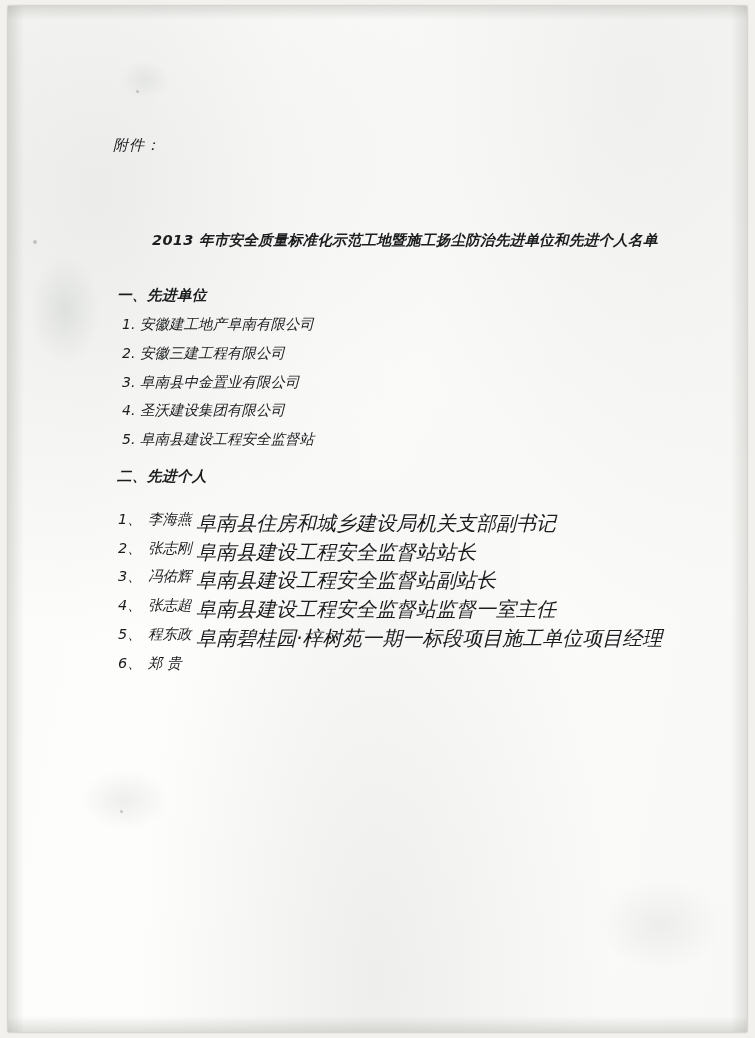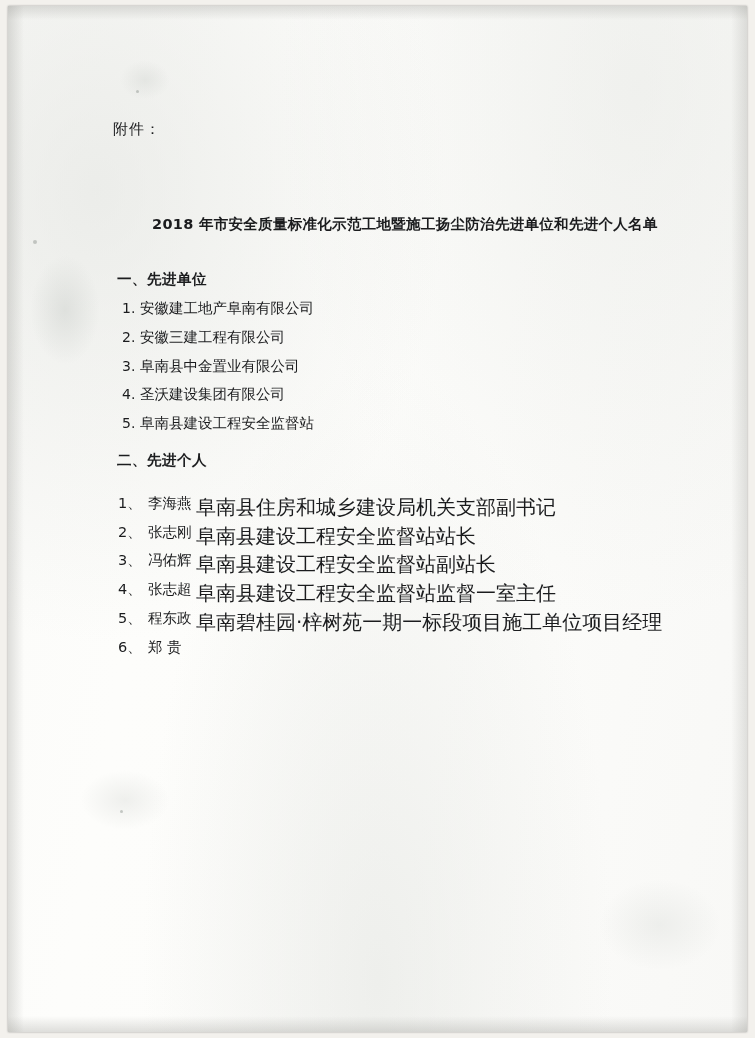--- a/index.html
+++ b/index.html
@@ -72,22 +72,22 @@
     background: radial-gradient(ellipse, rgba(206,209,205,0.28) 0%, rgba(255,255,255,0) 72%); }
   .speck {
     position: absolute;
     background: #9aa09a;
     border-radius: 50%;
     opacity: .55;
   }
 
   .content {
     position: absolute;
-    left: 0; top: 0;
-    width: 755px; height: 776px;
+    left: 0; top: 16px;
+    width: 755px; height: 776px; font-style: italic;
   }
   .txt {
     position: absolute;
     color: #1b1c1e;
     white-space: nowrap;
     font-family: "DejaVu Sans", "Liberation Sans", sans-serif;
   }
   .attach {
     left: 113px;
     top: 120px;
@@ -151,21 +151,21 @@
   <div class="smudge s3"></div>
   <div class="smudge s4"></div>
   <div class="speck" style="left:136px;top:90px;width:3px;height:3px;"></div>
   <div class="speck" style="left:33px;top:240px;width:4px;height:4px;"></div>
   <div class="speck" style="left:120px;top:810px;width:3px;height:3px;"></div>
 
   <div class="content">
 
     <div class="txt attach">附件：</div>
 
-    <div class="txt doc-title">2018 年市安全质量标准化示范工地暨施工扬尘防治先进单位和先进个人名单</div>
+    <div class="txt doc-title">2013 年市安全质量标准化示范工地暨施工扬尘防治先进单位和先进个人名单</div>
 
     <div class="txt section sec-units">一、先进单位</div>
 
     <div class="txt u-num" style="top:300px;">1.</div>
     <div class="txt u-txt" style="top:299px;">安徽建工地产阜南有限公司</div>
 
     <div class="txt u-num" style="top:329px;">2.</div>
     <div class="txt u-txt" style="top:328px;">安徽三建工程有限公司</div>
 
     <div class="txt u-num" style="top:358px;">3.</div>

